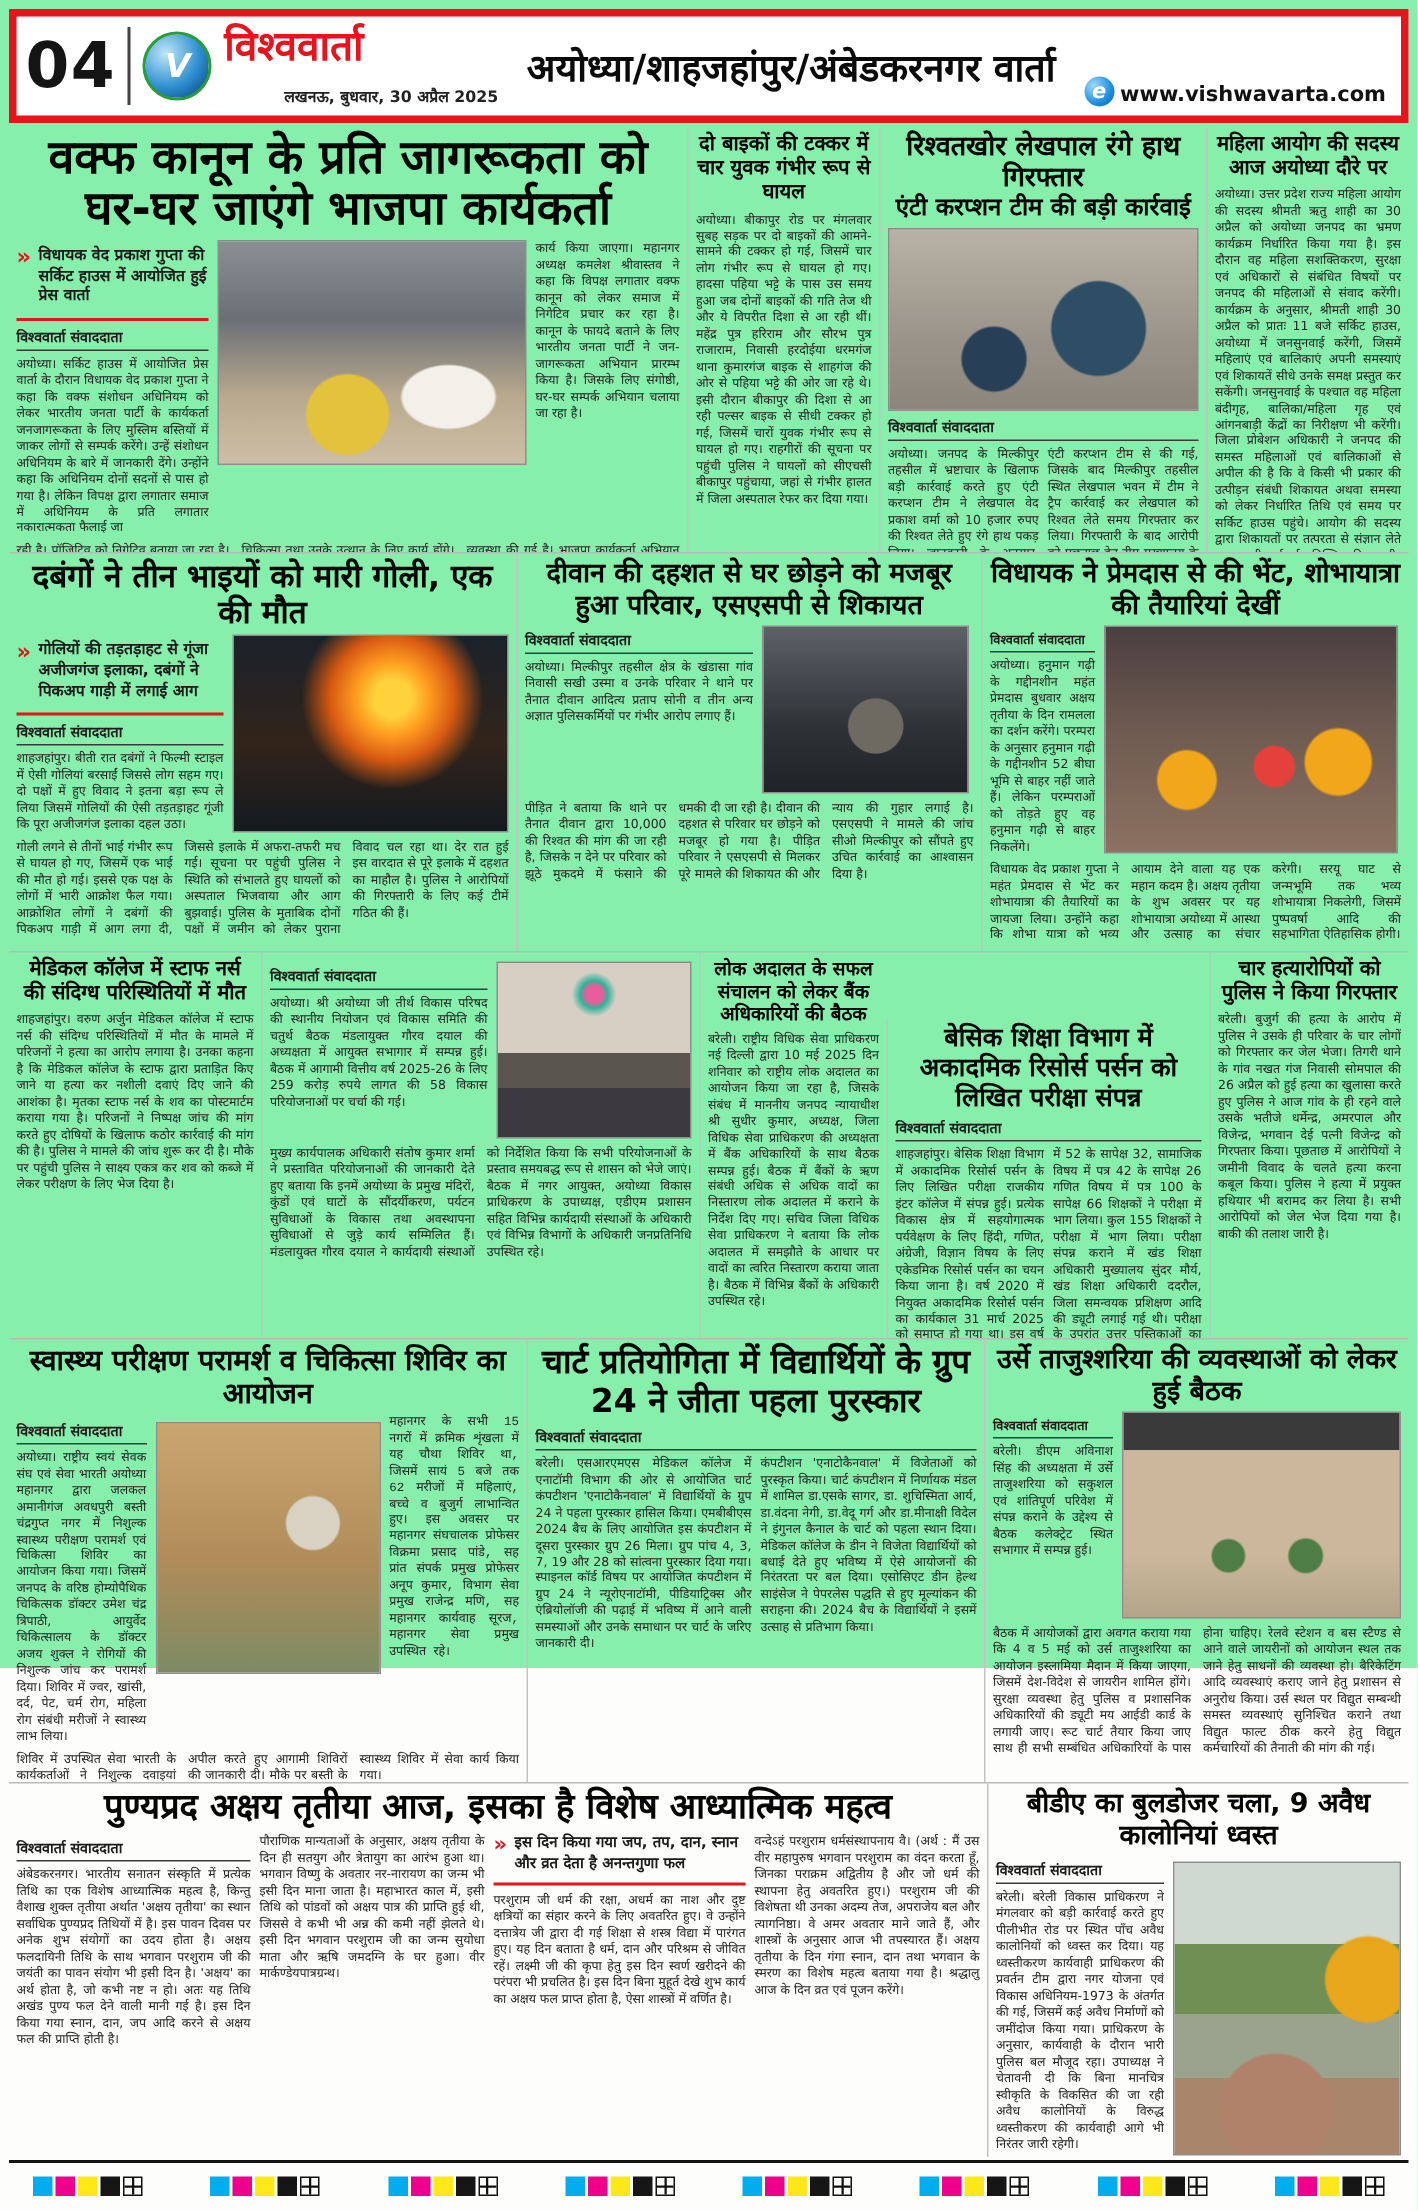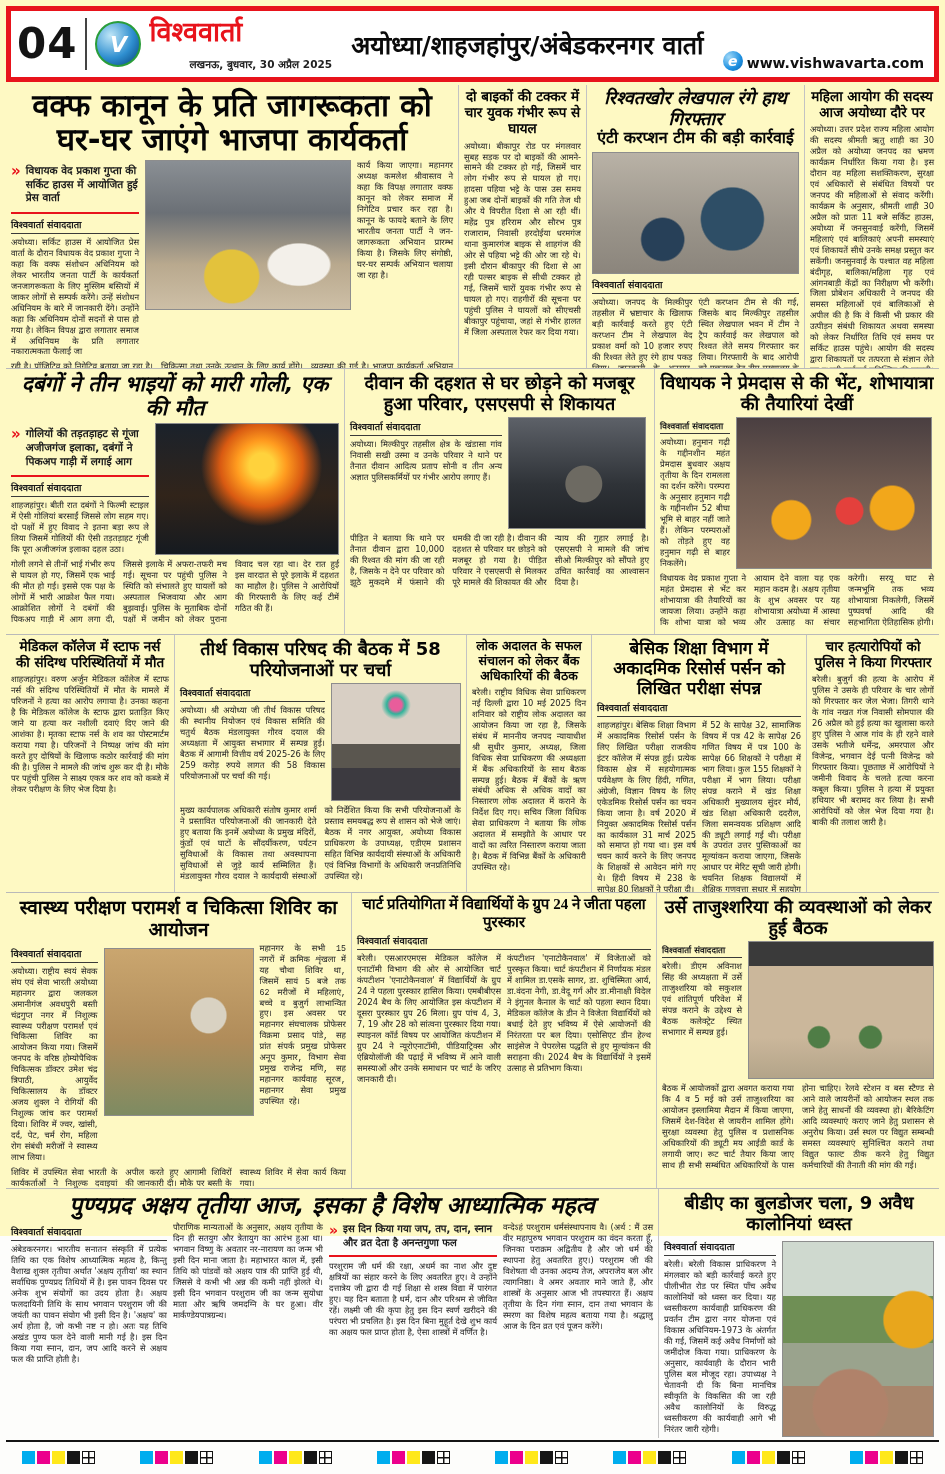--- a/index.html
+++ b/index.html
@@ -1,18 +1,18 @@
 <!DOCTYPE html>
 <html><head>
 <meta charset="utf-8">
 <style>
   * { box-sizing: border-box; margin: 0; padding: 0; }
   html,body { width:945px; height:1474px; background:#fdfdfb; overflow:hidden;
     font-family:"DejaVu Sans","Liberation Sans",sans-serif; color:#1c1c1c; }
-  .page { width:945px; height:1236px; padding:6px 6px 0 6px; background:#fef9c3; }
+  .page { width:945px; height:1112px; padding:6px 6px 0 6px; background:#86efac; }
 
   
   .frame { border:5px solid #e8131b; height:76px; display:flex; align-items:center; gap:8px; padding:4px 10px 4px 6px; background:#fff; }
   .pageno { font-size:42px; font-weight:900; color:#141414; line-height:1; letter-spacing:1px; }
   .vline { width:2px; height:52px; background:#444; }
   .globe { width:46px; height:46px; border-radius:50%; flex:0 0 auto;
     background: radial-gradient(circle at 32% 30%, #bfe6f7, #2f8fd0 55%, #0d4f8b 90%);
     border:2px solid #2a9d3a; color:#fff; font-weight:900; font-size:22px; font-style:italic;
     display:flex; align-items:center; justify-content:center; }
   .mast-txt { display:flex; flex-direction:column; gap:12px; }
@@ -22,21 +22,21 @@
   .website { display:flex; align-items:flex-end; gap:4px; font-size:14px; font-weight:800; color:#111; align-self:flex-end; padding-bottom:2px;}
   .e-icon { width:20px; height:20px; border-radius:50%; font-style:italic; font-weight:900; color:#fff; font-size:14px;
     background: radial-gradient(circle at 30% 30%, #9fd8f8, #1c8fe0 60%, #0b62a8); display:flex; align-items:center; justify-content:center; }
 
   
   .band { display:flex; border-top:1px solid #b9b9b9; overflow:hidden; }
   .block { padding:3px 5px; border-left:1px solid #c3c3c3; overflow:hidden; }
   .block:first-child { border-left:none; }
 
   .h-xl { font-size:31px; font-weight:900; text-align:center; line-height:1.1; color:#050505; }
-  .h-lg { font-size:21px; font-weight:900; text-align:center; line-height:1.15; color:#050505;font-style:italic; }
+  .h-lg { font-size:21px; font-weight:900; text-align:center; line-height:1.15; color:#050505; }
   .h-md { font-size:17px; font-weight:900; text-align:center; line-height:1.18; color:#050505; }
   .h-sm { font-size:13.5px; font-weight:900; text-align:center; line-height:1.2; color:#050505; }
 
   .kicker { display:flex; gap:5px; align-items:flex-start; border-bottom:2.5px solid #e8131b; padding:4px 0 7px 0; margin-bottom:4px; }
   .kicker .mark { color:#e8131b; font-size:15px; font-weight:900; line-height:1; }
   .kicker .ktext { font-size:10.5px; font-weight:800; line-height:1.3; }
 
   .byline { font-size:9.5px; font-weight:800; border-bottom:1.5px solid #3a3a3a; padding-bottom:2px; margin:3px 0 3px 0; }
   .bodytext { font-size:8.3px; line-height:1.32; text-align:justify; color:#242424; word-break:break-word; }
   .cols2 { column-count:2; column-gap:8px; }
@@ -200,37 +200,36 @@
     </div>
   </div>
 
   <div class="band" style="height:258px;">
     <div class="block" style="width:168px;">
       <div class="h-sm">मेडिकल कॉलेज में स्टाफ नर्स की संदिग्ध परिस्थितियों में मौत</div>
       <div class="bodytext" style="margin-top:4px;">शाहजहांपुर। वरुण अर्जुन मेडिकल कॉलेज में स्टाफ नर्स की संदिग्ध परिस्थितियों में मौत के मामले में परिजनों ने हत्या का आरोप लगाया है। उनका कहना है कि मेडिकल कॉलेज के स्टाफ द्वारा प्रताड़ित किए जाने या हत्या कर नशीली दवाएं दिए जाने की आशंका है। मृतका स्टाफ नर्स के शव का पोस्टमार्टम कराया गया है। परिजनों ने निष्पक्ष जांच की मांग करते हुए दोषियों के खिलाफ कठोर कार्रवाई की मांग की है। पुलिस ने मामले की जांच शुरू कर दी है। मौके पर पहुंची पुलिस ने साक्ष्य एकत्र कर शव को कब्जे में लेकर परीक्षण के लिए भेज दिया है।</div>
     </div>
 
     <div class="block" style="width:292px;">
-      <div class="h-md" style="font-size:18px;">तीर्थ विकास परिषद की बैठक में 58 परियोजनाओं पर चर्चा</div>
       <div class="flexrow" style="margin-top:3px;">
         <div class="txt" style="max-width:146px;">
           <div class="byline">विश्ववार्ता संवाददाता</div>
           <div class="bodytext">अयोध्या। श्री अयोध्या जी तीर्थ विकास परिषद की स्थानीय नियोजन एवं विकास समिति की चतुर्थ बैठक मंडलायुक्त गौरव दयाल की अध्यक्षता में आयुक्त सभागार में सम्पन्न हुई। बैठक में आगामी वित्तीय वर्ष 2025-26 के लिए 259 करोड़ रुपये लागत की 58 विकास परियोजनाओं पर चर्चा की गई।</div>
         </div>
         <div class="photo ph-hall" style="width:130px; height:118px;"></div>
       </div>
       <div class="bodytext cols2" style="margin-top:4px; height:96px;">मुख्य कार्यपालक अधिकारी संतोष कुमार शर्मा ने प्रस्तावित परियोजनाओं की जानकारी देते हुए बताया कि इनमें अयोध्या के प्रमुख मंदिरों, कुंडों एवं घाटों के सौंदर्यीकरण, पर्यटन सुविधाओं के विकास तथा अवस्थापना सुविधाओं से जुड़े कार्य सम्मिलित हैं। मंडलायुक्त गौरव दयाल ने कार्यदायी संस्थाओं को निर्देशित किया कि सभी परियोजनाओं के प्रस्ताव समयबद्ध रूप से शासन को भेजे जाएं। बैठक में नगर आयुक्त, अयोध्या विकास प्राधिकरण के उपाध्यक्ष, एडीएम प्रशासन सहित विभिन्न कार्यदायी संस्थाओं के अधिकारी एवं विभिन्न विभागों के अधिकारी जनप्रतिनिधि उपस्थित रहे।</div>
     </div>
 
     <div class="block" style="width:125px;">
       <div class="h-sm" style="font-size:12.5px;">लोक अदालत के सफल संचालन को लेकर बैंक अधिकारियों की बैठक</div>
       <div class="bodytext" style="margin-top:4px;">बरेली। राष्ट्रीय विधिक सेवा प्राधिकरण नई दिल्ली द्वारा 10 मई 2025 दिन शनिवार को राष्ट्रीय लोक अदालत का आयोजन किया जा रहा है, जिसके संबंध में माननीय जनपद न्यायाधीश श्री सुधीर कुमार, अध्यक्ष, जिला विधिक सेवा प्राधिकरण की अध्यक्षता में बैंक अधिकारियों के साथ बैठक सम्पन्न हुई। बैठक में बैंकों के ऋण संबंधी अधिक से अधिक वादों का निस्तारण लोक अदालत में कराने के निर्देश दिए गए। सचिव जिला विधिक सेवा प्राधिकरण ने बताया कि लोक अदालत में समझौते के आधार पर वादों का त्वरित निस्तारण कराया जाता है। बैठक में विभिन्न बैंकों के अधिकारी उपस्थित रहे।</div>
     </div>
 
-    <div class="block" style="width:215px;">
+    <div class="block" style="width:215px;margin-top:44px;">
       <div class="h-md">बेसिक शिक्षा विभाग में अकादमिक रिसोर्स पर्सन को लिखित परीक्षा संपन्न</div>
       <div class="byline">विश्ववार्ता संवाददाता</div>
       <div class="flexrow">
         <div class="bodytext txt">शाहजहांपुर। बेसिक शिक्षा विभाग में अकादमिक रिसोर्स पर्सन के लिए लिखित परीक्षा राजकीय इंटर कॉलेज में संपन्न हुई। प्रत्येक विकास क्षेत्र में सहयोगात्मक पर्यवेक्षण के लिए हिंदी, गणित, अंग्रेजी, विज्ञान विषय के लिए एकेडमिक रिसोर्स पर्सन का चयन किया जाना है। वर्ष 2020 में नियुक्त अकादमिक रिसोर्स पर्सन का कार्यकाल 31 मार्च 2025 को समाप्त हो गया था। इस वर्ष चयन कार्य करने के लिए जनपद के शिक्षकों से आवेदन मांगे गए थे। हिंदी विषय में 238 के सापेक्ष 80 शिक्षकों ने परीक्षा दी।</div>
         <div class="bodytext txt">में 52 के सापेक्ष 32, सामाजिक विषय में पत्र 42 के सापेक्ष 26 गणित विषय में पत्र 100 के सापेक्ष 66 शिक्षकों ने परीक्षा में भाग लिया। कुल 155 शिक्षकों ने परीक्षा में भाग लिया। परीक्षा संपन्न कराने में खंड शिक्षा अधिकारी मुख्यालय सुंदर मौर्य, खंड शिक्षा अधिकारी ददरौल, जिला समन्वयक प्रशिक्षण आदि की ड्यूटी लगाई गई थी। परीक्षा के उपरांत उत्तर पुस्तिकाओं का मूल्यांकन कराया जाएगा, जिसके आधार पर मेरिट सूची जारी होगी। चयनित शिक्षक विद्यालयों में शैक्षिक गुणवत्ता सुधार में सहयोग करेंगे।</div>
       </div>
     </div>
 
     <div class="block" style="width:133px;">
       <div class="h-sm">चार हत्यारोपियों को पुलिस ने किया गिरफ्तार</div>
@@ -248,21 +247,21 @@
         </div>
         <div class="photo ph-camp" style="width:150px; height:168px; margin-top:4px;"></div>
         <div class="txt" style="max-width:88px;font-family:Liberation Mono, monospace;">
           <div class="bodytext">महानगर के सभी 15 नगरों में क्रमिक शृंखला में यह चौथा शिविर था, जिसमें सायं 5 बजे तक 62 मरीजों में महिलाएं, बच्चे व बुजुर्ग लाभान्वित हुए। इस अवसर पर महानगर संघचालक प्रोफेसर विक्रमा प्रसाद पांडे, सह प्रांत संपर्क प्रमुख प्रोफेसर अनूप कुमार, विभाग सेवा प्रमुख राजेन्द्र मणि, सह महानगर कार्यवाह सूरज, महानगर सेवा प्रमुख उपस्थित रहे।</div>
         </div>
       </div>
       <div class="bodytext cols3" style="margin-top:4px; height:84px;">शिविर में उपस्थित सेवा भारती के कार्यकर्ताओं ने निशुल्क दवाइयां वितरित कीं। आयोजकों ने सभी से निशुल्क स्वास्थ्य जांच कराने की अपील करते हुए आगामी शिविरों की जानकारी दी। मौके पर बस्ती के सैकड़ों लोगों ने शिविर का लाभ उठाया। सौरभ आदि के द्वारा स्वास्थ्य शिविर में सेवा कार्य किया गया।</div>
     </div>
 
     <div class="block" style="width:305px;">
-      <div class="h-md" style="font-size:15px;font-family:Liberation Serif, serif;">चार्ट प्रतियोगिता में विद्यार्थियों के ग्रुप 24 ने जीता पहला पुरस्कार</div>
+      <div class="h-md" style="font-size:22px;">चार्ट प्रतियोगिता में विद्यार्थियों के ग्रुप 24 ने जीता पहला पुरस्कार</div>
       <div class="byline">विश्ववार्ता संवाददाता</div>
       <div class="flexrow">
         <div class="bodytext txt">बरेली। एसआरएमएस मेडिकल कॉलेज में एनाटॉमी विभाग की ओर से आयोजित चार्ट कंपटीशन 'एनाटोकैनवाल' में विद्यार्थियों के ग्रुप 24 ने पहला पुरस्कार हासिल किया। एमबीबीएस 2024 बैच के लिए आयोजित इस कंपटीशन में दूसरा पुरस्कार ग्रुप 26 मिला। ग्रुप पांच 4, 3, 7, 19 और 28 को सांत्वना पुरस्कार दिया गया। स्पाइनल कॉर्ड विषय पर आयोजित कंपटीशन में ग्रुप 24 ने न्यूरोएनाटॉमी, पीडियाट्रिक्स और एंब्रियोलॉजी की पढ़ाई में भविष्य में आने वाली समस्याओं और उनके समाधान पर चार्ट के जरिए जानकारी दी।</div>
         <div class="bodytext txt">कंपटीशन 'एनाटोकैनवाल' में विजेताओं को पुरस्कृत किया। चार्ट कंपटीशन में निर्णायक मंडल में शामिल डा.एसके सागर, डा. शुचिस्मिता आर्य, डा.वंदना नेगी, डा.वेदू गर्ग और डा.मीनाक्षी विदेल ने इंगुनल कैनाल के चार्ट को पहला स्थान दिया। मेडिकल कॉलेज के डीन ने विजेता विद्यार्थियों को बधाई देते हुए भविष्य में ऐसे आयोजनों की निरंतरता पर बल दिया। एसोसिएट डीन हेल्थ साइंसेज ने पेपरलेस पद्धति से हुए मूल्यांकन की सराहना की। 2024 बैच के विद्यार्थियों ने इसमें उत्साह से प्रतिभाग किया।</div>
       </div>
     </div>
 
     <div class="block" style="width:283px;">
       <div class="h-md" style="font-size:18px;">उर्से ताजुश्शरिया की व्यवस्थाओं को लेकर हुई बैठक</div>
       <div class="flexrow" style="margin-top:3px;">

